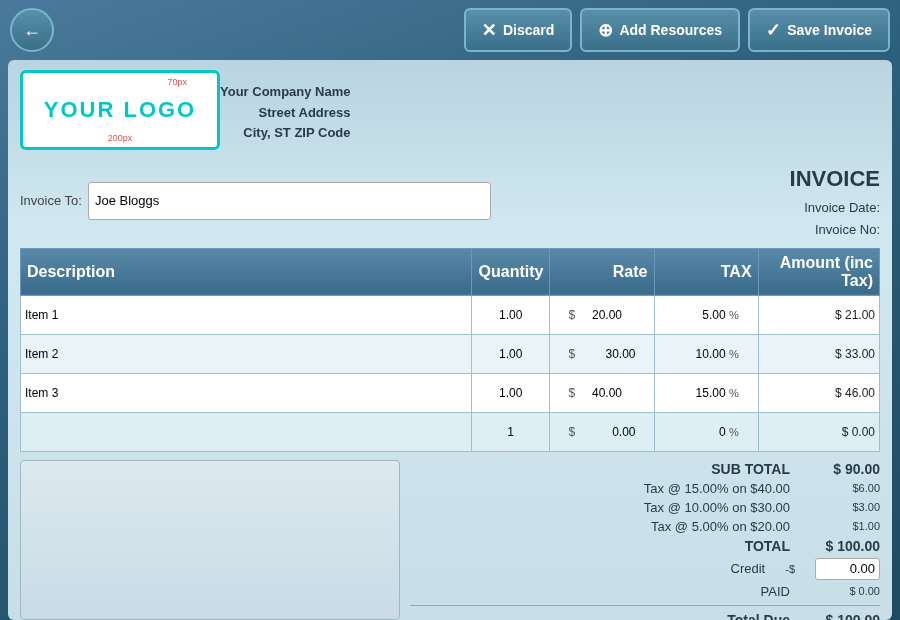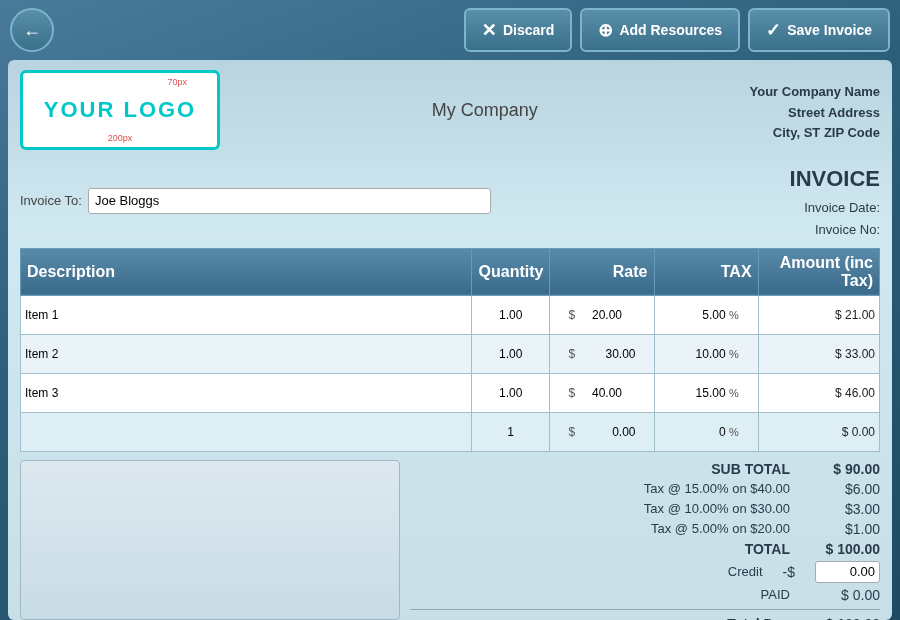--- a/index.html
+++ b/index.html
@@ -110,21 +110,21 @@
       margin-right: 6px;
       flex-shrink: 0;
     }
     .invoice-to-input {
       flex: 1;
       max-width: 420px;
       height: 26px;
       border: 1px solid #aaa;
       border-radius: 3px;
       background: white;
-      padding: 6px 6px;
+      padding: 18px 6px;
       font-size: 13px;
     }
     .invoice-info-right {
       flex: 1;
       text-align: right;
       font-size: 13px;
       color: #2a3a4a;
       line-height: 1.7;
     }
     .invoice-title {
@@ -207,21 +207,21 @@
     }
     .total-label {
       text-align: right;
       color: #2a3a4a;
       min-width: 180px;
     }
     .total-value {
       min-width: 70px;
       text-align: right;
       color: #2a3a4a;
-      font-size: 14px;
+      font-size: 11px;
     }
     .total-row.bold .total-label,
     .total-row.bold .total-value {
       font-weight: bold;
       font-size: 14px;
     }
     .credit-input {
       width: 65px;
       height: 22px;
       border: 1px solid #aaa;
@@ -259,21 +259,20 @@
 </div>
 
 <div class="content">
 
   <div class="company-header">
     <div class="logo-box">
       <span class="logo-text">YOUR LOGO</span>
       <span class="logo-dim logo-dim-top">70px</span>
       <span class="logo-dim logo-dim-bottom">200px</span>
     </div>
-    <div class="company-name-center">My Company</div>
     <div class="company-info-right">
       <div>Your Company Name</div>
       <div>Street Address</div>
       <div>City, ST ZIP Code</div>
     </div>
   </div>
 
   <div class="invoice-to-row">
     <span class="invoice-to-label">Invoice To:</span>
     <input class="invoice-to-input" type="text" value="Joe Bloggs" style="">

